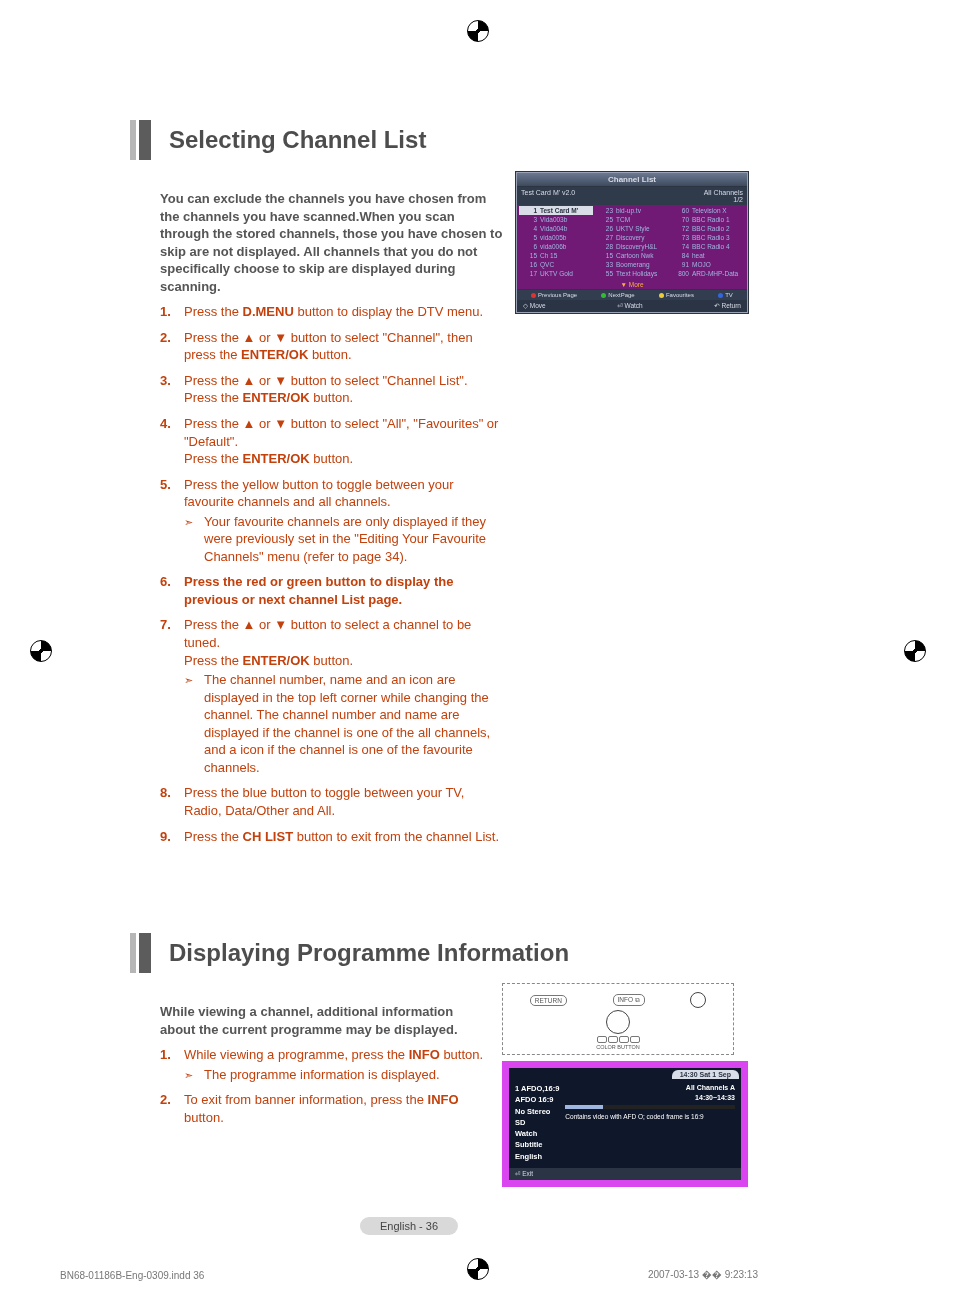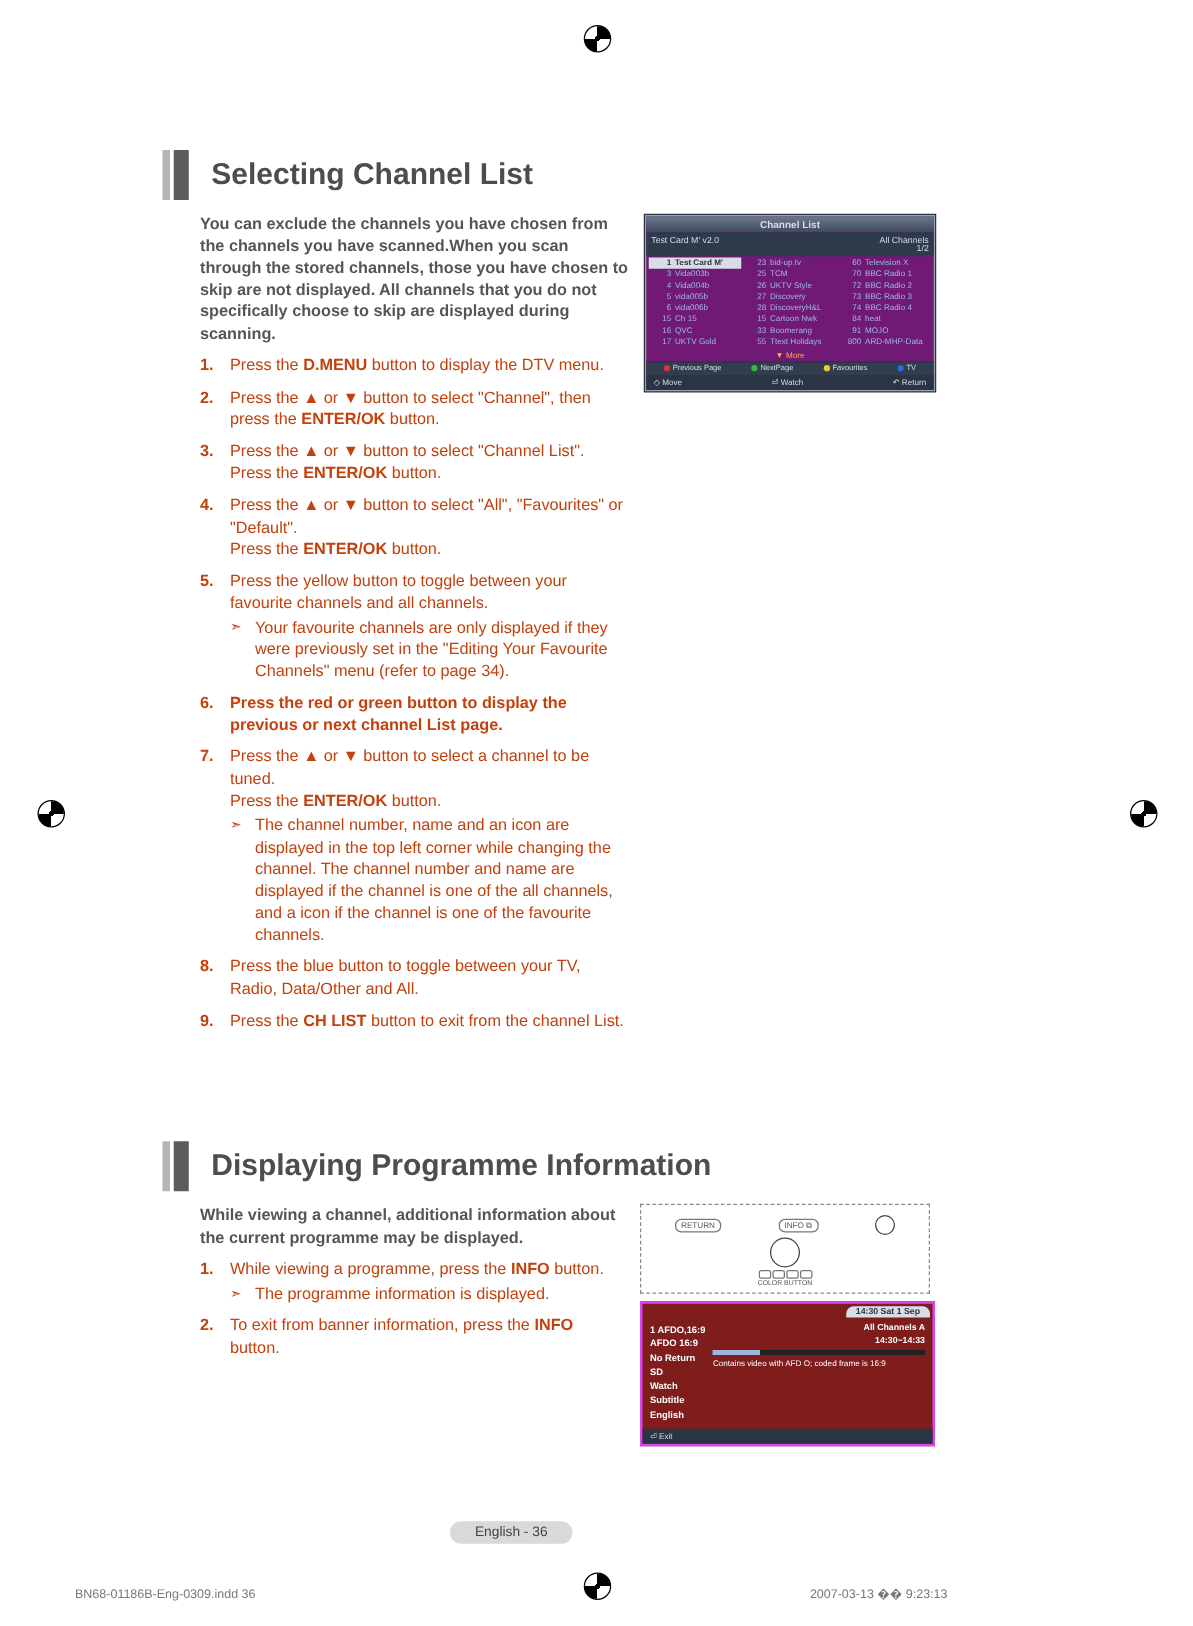--- a/index.html
+++ b/index.html
@@ -57,21 +57,21 @@
     line-height: 1.35;
     max-width: 420px;
     margin-left: 30px;
     margin-bottom: 8px;
   }
   .content-row {
     display: flex;
     align-items: flex-start;
     gap: 12px;
   }
-  .text-col { flex: 1; }
+  .text-col { flex: 1; margin-top: 20px; }
   ol.steps {
     margin: 4px 0 0 30px;
     padding: 0;
     list-style: none;
     counter-reset: step;
   }
   ol.steps > li {
     counter-increment: step;
     margin: 4px 0 8px 0;
     line-height: 1.35;
@@ -179,24 +179,24 @@
   .remote-row { display:flex; justify-content:space-around; align-items:center; margin:2px 0;}
   .btn-pill { border:1px solid #777; border-radius:5px; padding:1px 4px; font-size:6.5px;}
   .btn-circ { width:14px; height:14px; border:1.5px solid #444; border-radius:50%; display:inline-block;}
   .btn-wheel { width:22px; height:22px; border:1.5px solid #444; border-radius:50%; display:inline-flex; align-items:center; justify-content:center; font-size:5px;}
   .pill-row { display:flex; gap:1px; justify-content:center;}
   .pill-row span { width:8px;height:5px; border:1px solid #777; border-radius:2px;}
 
   
   .info-osd {
     width: 232px;
-    background: #7f1d1d;
+    background: #0f172a;
     color: #fff;
     font-size: 7.5px;
-    border: 2px solid #d946ef;
+    border: 7px solid #d946ef;
   }
   .info-time-pill {
     float: right;
     background: #d8dde8;
     color: #2c3442;
     border-radius: 6px 6px 0 0;
     padding: 1px 8px;
     font-size: 7px;
     font-weight: bold;
     margin: 2px 2px 0 0;
@@ -459,21 +459,21 @@
             <span style="font-size:5.5px;">COLOR BUTTON</span>
           </div>
         </div>
 
         <div class="info-osd">
           <div class="info-time-pill">14:30 Sat 1 Sep</div>
           <div class="info-body">
             <div class="info-left" id="info-left">
                 <div>1 AFDO,16:9</div>
                 <div>AFDO 16:9</div>
-                <div>No Return</div>
+                <div>No Stereo</div>
                 <div>SD</div>
                 <div>Watch</div>
                 <div>Subtitle</div>
                 <div>English</div>
               </div>
             <div class="info-right">
               <div class="info-chip">All Channels   A</div>
               <div class="info-chip">14:30~14:33</div>
               <div class="info-bar"></div>
               <div>Contains video with AFD O; coded frame is 16:9</div>

